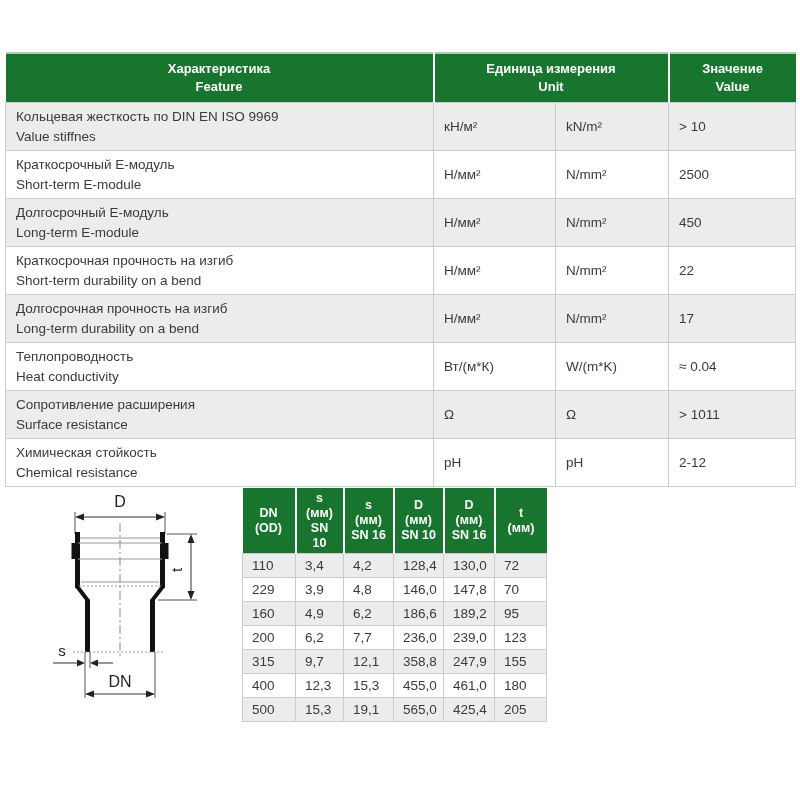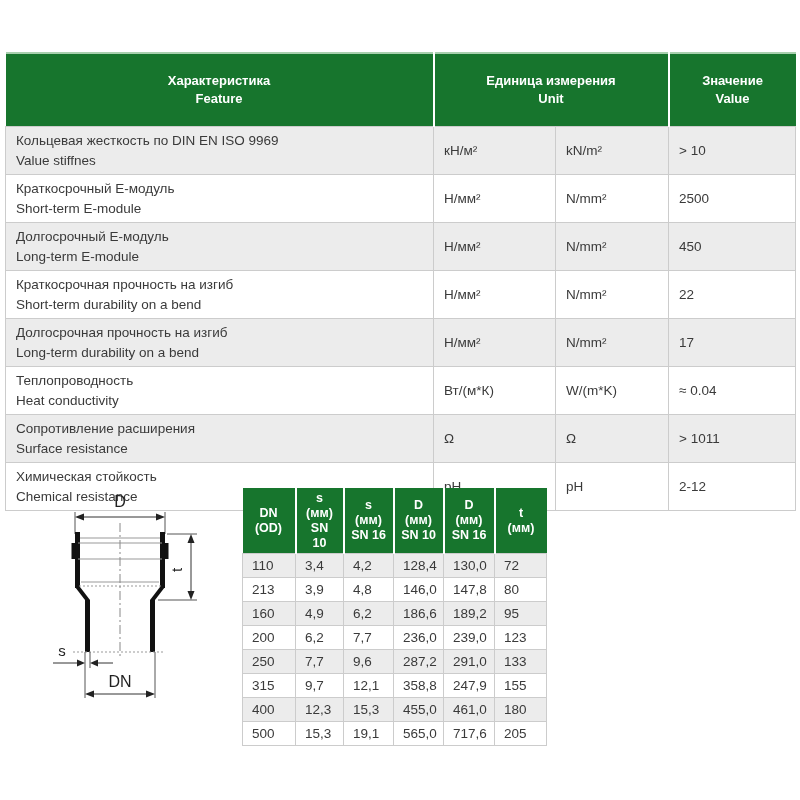--- a/index.html
+++ b/index.html
@@ -6,21 +6,21 @@
   body{
     width:800px;height:800px;position:relative;background:#ffffff;
     font-family:"Liberation Sans",sans-serif;color:#3a3a3a;overflow:hidden;
   }
   
   table{border-collapse:collapse;table-layout:fixed;}
   .props{position:absolute;left:5px;top:52px;width:790px;font-size:13px;}
   .props th{
     background:#17752d;color:#ffffff;font-weight:700;text-align:center;
     vertical-align:middle;height:40px;line-height:1.35;font-size:13px;
-    border-right:2px solid #ffffff;border-top:2px solid #a8d0ae;padding:16px;
+    border-right:2px solid #ffffff;border-top:2px solid #a8d0ae;padding:4px;
   }
   .props th:last-child{border-right:none;}
   .props td{
     border:1px solid #cccccc;height:41px;vertical-align:middle;
     padding:3px 10px;line-height:1.45;font-size:13.5px;background:#ffffff;
   }
   .props tbody tr:nth-child(odd) td{background:#ececec;}
   .props .val{font-size:13.5px;margin-left:8px;}
   
   .dims{position:absolute;left:242px;top:488px;font-size:13.5px;}
@@ -231,69 +231,61 @@
   <tbody>
     <tr>
       <td>110</td>
       <td>3,4</td>
       <td>4,2</td>
       <td>128,4</td>
       <td>130,0</td>
       <td>72</td>
     </tr>
     <tr>
-      <td>213</td>
+      <td>229</td>
       <td>3,9</td>
       <td>4,8</td>
       <td>146,0</td>
       <td>147,8</td>
-      <td>80</td>
+      <td>70</td>
     </tr>
     <tr>
       <td>160</td>
       <td>4,9</td>
       <td>6,2</td>
       <td>186,6</td>
       <td>189,2</td>
       <td>95</td>
     </tr>
     <tr>
       <td>200</td>
       <td>6,2</td>
       <td>7,7</td>
       <td>236,0</td>
       <td>239,0</td>
       <td>123</td>
     </tr>
     <tr>
-      <td>250</td>
-      <td>7,7</td>
-      <td>9,6</td>
-      <td>287,2</td>
-      <td>291,0</td>
-      <td>133</td>
-    </tr>
-    <tr>
       <td>315</td>
       <td>9,7</td>
       <td>12,1</td>
       <td>358,8</td>
       <td>247,9</td>
       <td>155</td>
     </tr>
     <tr>
       <td>400</td>
       <td>12,3</td>
       <td>15,3</td>
       <td>455,0</td>
       <td>461,0</td>
       <td>180</td>
     </tr>
     <tr>
       <td>500</td>
       <td>15,3</td>
       <td>19,1</td>
       <td>565,0</td>
-      <td>717,6</td>
+      <td>425,4</td>
       <td>205</td>
     </tr>
   </tbody>
 </table>
 
 </body></html>

